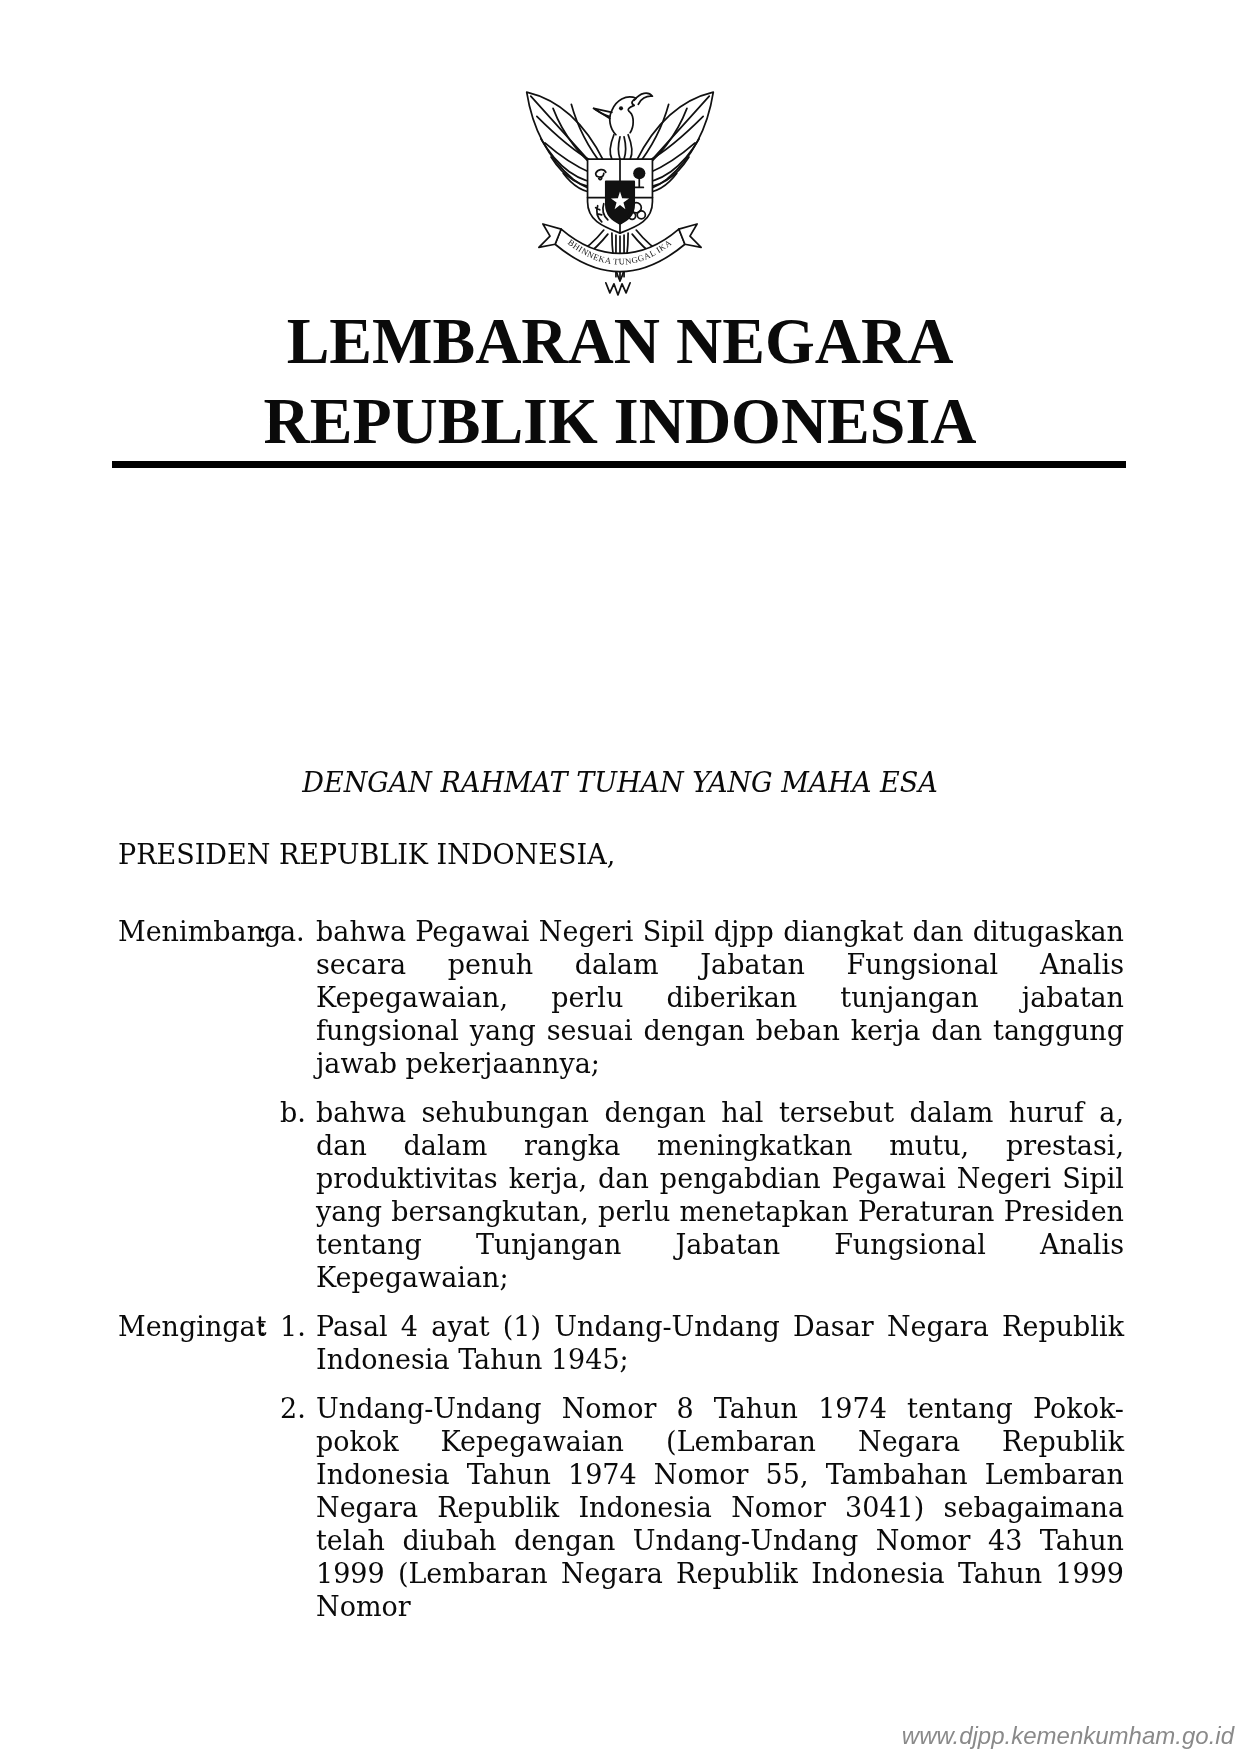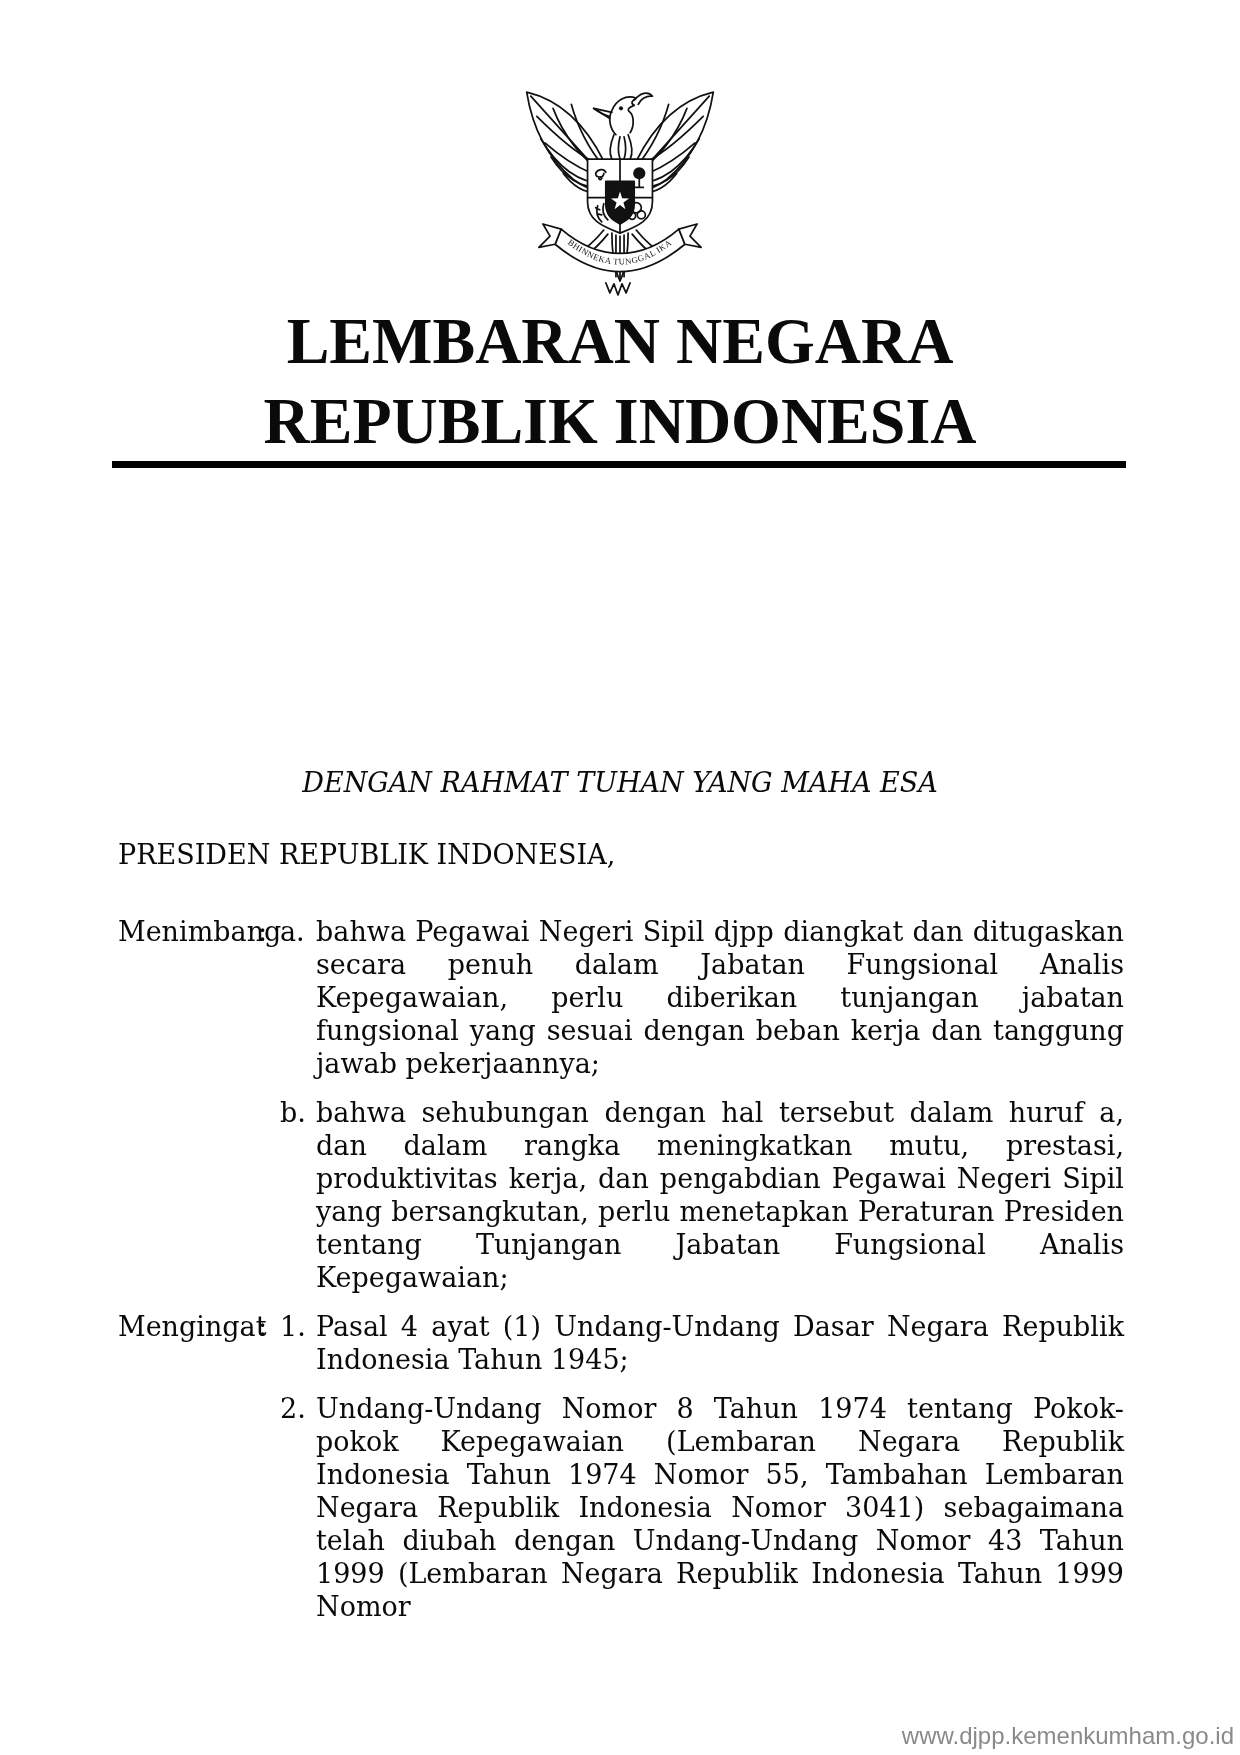--- a/index.html
+++ b/index.html
@@ -55,21 +55,21 @@
     display:grid;
     grid-template-columns:140px 22px 36px 1fr;
   }
   .prow + .prow{margin-top:16px;}
   .psection + .psection{margin-top:16px;}
   .ptxt{text-align:justify;}
   .plabel,.pcolon,.pmarker{text-align:left;}
   .footer-url{
     position:absolute;right:6px;top:1722px;
     font-family:"Liberation Sans", sans-serif;
-    font-size:24px;color:#8a8a8a;
+    font-size:24px;color:#8a8a8a;font-style:italic;
   }
   .mono-stroke{fill:none;stroke:#111;stroke-width:1.7;stroke-linecap:round;stroke-linejoin:round;}
   .mono-fill{fill:#111;stroke:none;}
   .mono-white{fill:#fff;stroke:#111;stroke-width:1.7;stroke-linejoin:round;}
 </style>
 </head>
 <body>
 
 <div class="page">
 

